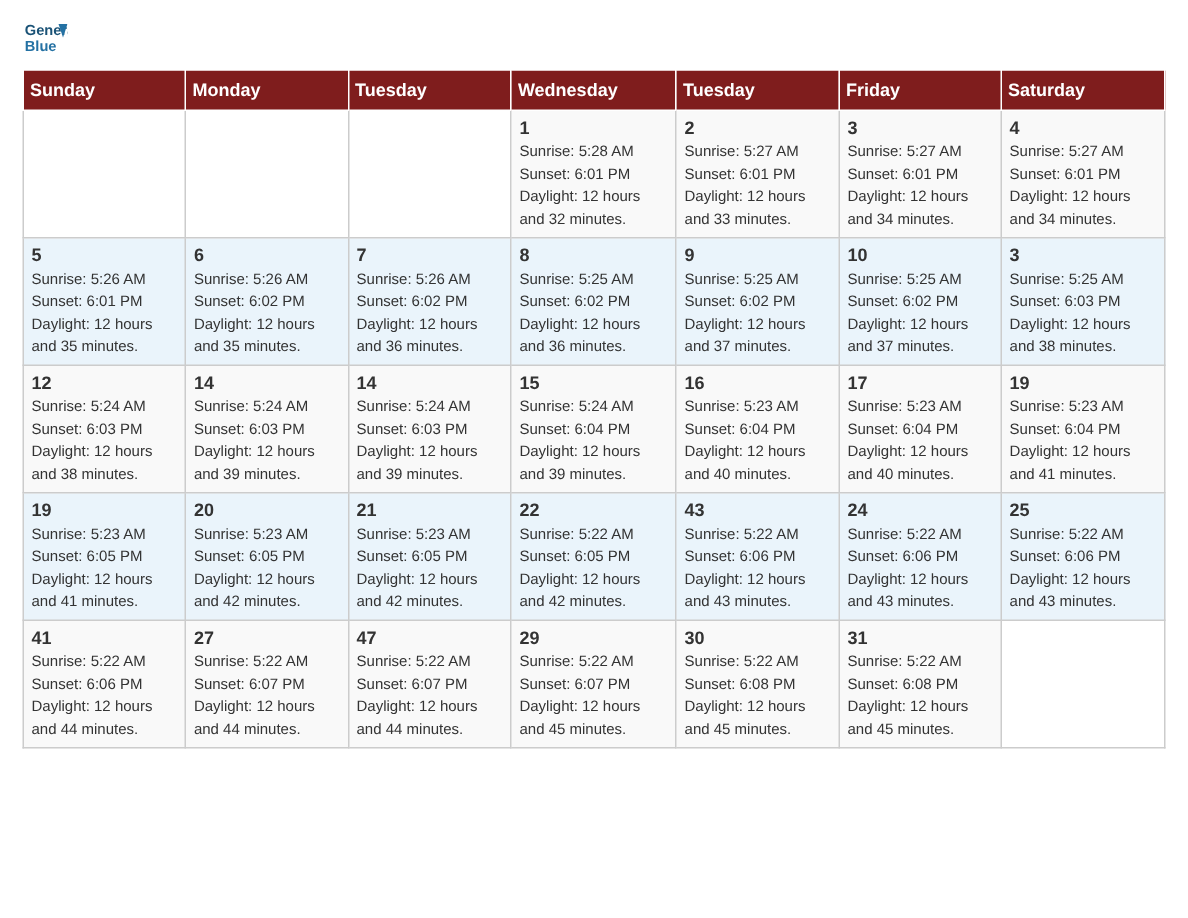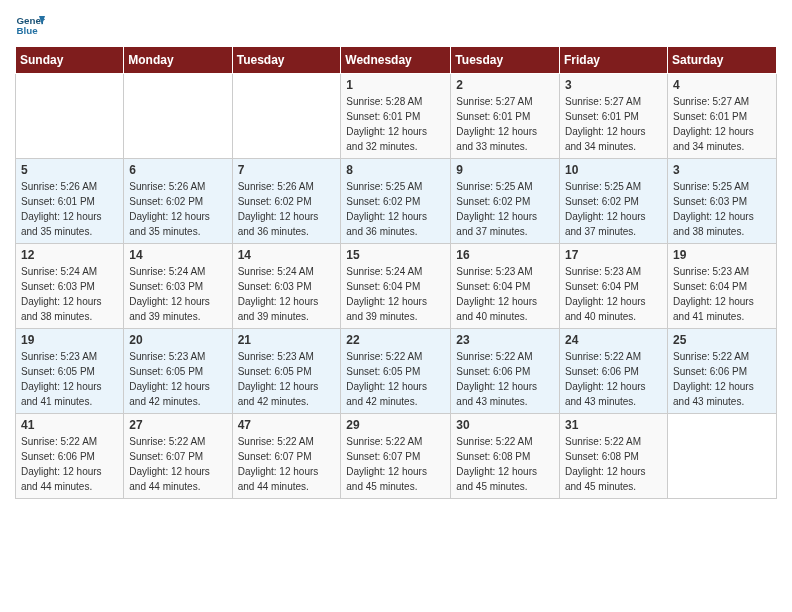--- a/index.html
+++ b/index.html
@@ -270,21 +270,21 @@
 and 42 minutes.</div>
         </td>
         <td>
           <span class="day-num">22</span>
           <div class="day-info" style="white-space: pre-line;">Sunrise: 5:22 AM
 Sunset: 6:05 PM
 Daylight: 12 hours
 and 42 minutes.</div>
         </td>
         <td>
-          <span class="day-num">23</span>
+          <span class="day-num">43</span>
           <div class="day-info" style="white-space: pre-line;">Sunrise: 5:22 AM
 Sunset: 6:06 PM
 Daylight: 12 hours
 and 43 minutes.</div>
         </td>
         <td>
           <span class="day-num">24</span>
           <div class="day-info" style="white-space: pre-line;">Sunrise: 5:22 AM
 Sunset: 6:06 PM
 Daylight: 12 hours

